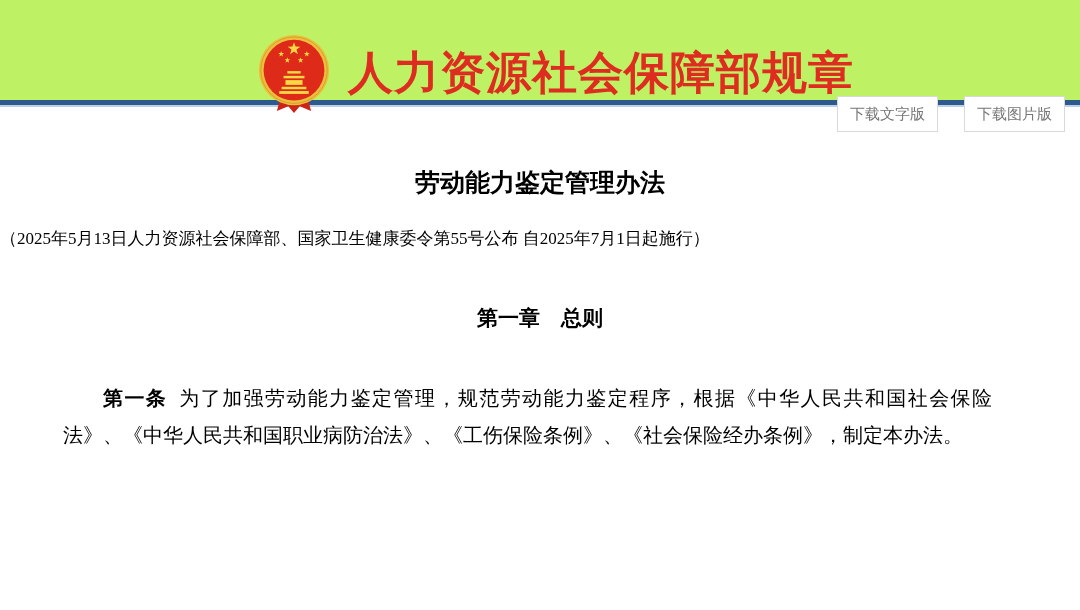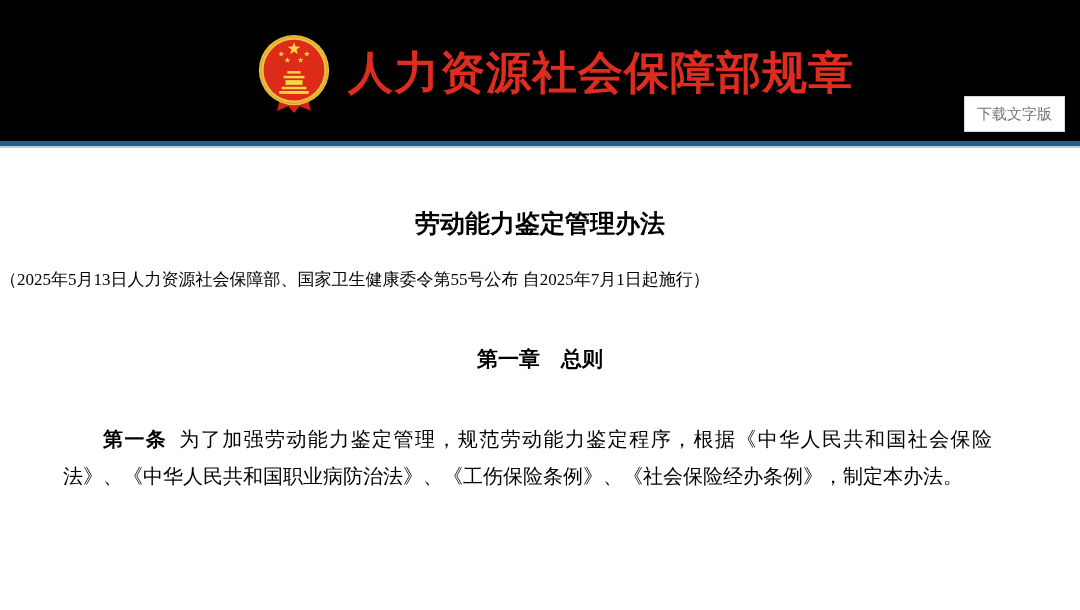--- a/index.html
+++ b/index.html
@@ -7,21 +7,21 @@
   body {
     width: 1080px; height: 610px;
     background: #ffffff;
     font-family: "Liberation Serif", serif;
     color: #000;
     overflow: hidden;
   }
   .page { position: relative; width: 1080px; height: 610px; }
 
   
-  .header { position: relative; height: 141px; background: #000000; }
+  .header { position: relative; height: 100px; background: #bef264; }
   .brand {
     position: absolute; left: 256px; top: 32px;
     display: flex; align-items: center; gap: 16px;
   }
   .emblem { width: 76px; height: 82px; display: inline-block; flex: 0 0 auto; }
   .agency-title {
     margin: 0;
     font-size: 45px;
     font-weight: 700;
     color: #de2c21;
@@ -110,20 +110,21 @@
           <rect x="29" y="46" width="22" height="2.6" fill="#f8d843"></rect>
           <rect x="31" y="50.5" width="18" height="5" fill="#f8d843"></rect>
           <rect x="27" y="57.5" width="26" height="2.6" fill="#f8d843"></rect>
           <rect x="24.5" y="62" width="31" height="3" fill="#f8d843"></rect>
         </svg>
       </span>
       <h1 class="agency-title">人力资源社会保障部规章</h1>
     </div>
     <div class="dl-buttons">
       <button class="dl-btn">下载文字版</button>
+      <button class="dl-btn">下载图片版</button>
     </div>
   </header>
 
   <div class="divider"></div>
 
   <main class="doc">
     <h2 class="doc-title">劳动能力鉴定管理办法</h2>
     <p class="doc-subtitle">（2025年5月13日人力资源社会保障部、国家卫生健康委令第55号公布 自2025年7月1日起施行）</p>
     <h3 class="chapter-heading">第一章　总则</h3>
     <div class="doc-text">

